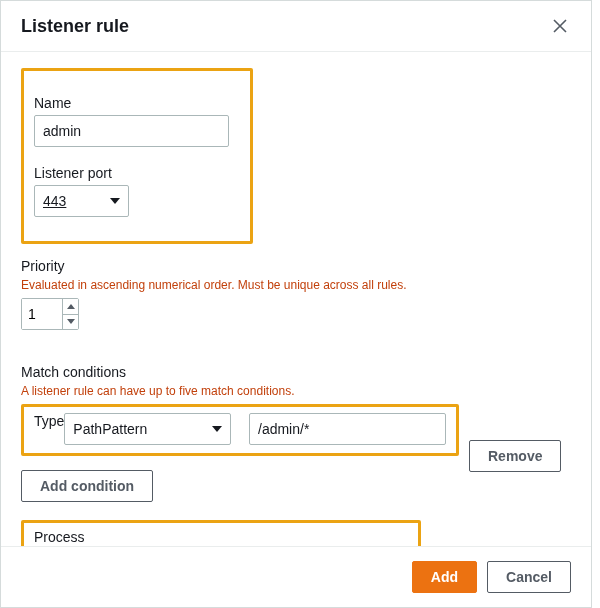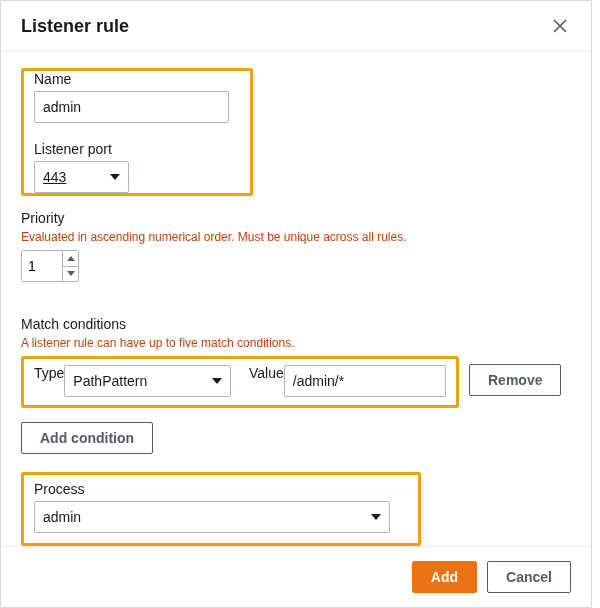--- a/index.html
+++ b/index.html
@@ -113,42 +113,42 @@
     padding: 0;
     display: flex;
     align-items: center;
     justify-content: center;
   }
   .spinners button:first-child { border-bottom: 1px solid #aab7b8; }
   .spinners svg { display: block; }
   .highlight {
     border: 3px solid #eba313;
     border-radius: 2px;
-    padding: 0 10px;
+    padding: 24px 10px;
   }
   .group-1 { width: 232px; margin-bottom: 14px; }
   .group-1 .row-name { margin-bottom: 18px; }
   .group-1 .text-input { width: 195px; }
   .group-1 .select { width: 95px; text-decoration: underline; }
   .priority-block { margin-bottom: 34px; }
   .match-heading { margin-bottom: 0px; }
   .group-2 {
     width: 438px;
     display: flex;
     gap: 18px;
     padding: 6px 10px 8px 10px;
     position: relative;
   }
   .group-2 .col { flex: 1; display: flex; flex-direction: row; }
   .group-2 .select { width: 100%; }
   .group-2 .text-input { width: 100%; }
   .remove-btn-wrap {
     position: absolute;
     left: 448px;
-    top: 8px;
+    top: 36px;
   }
   .match-row { position: relative; }
   .btn {
     height: 32px;
     border: 1px solid #545b64;
     background: #fff;
     border-radius: 2px;
     padding: 0 18px;
     font-size: 14px;
     font-weight: 700;
@@ -244,21 +244,20 @@
           <div class="select">
             <span>PathPattern</span>
             <span class="caret">
               <svg width="10" height="6" viewBox="0 0 10 6">
                   <path d="M0 0 L5 6 L10 0 Z" fill="#16191f"></path>
                 </svg>
             </span>
           </div>
         </div>
         <div class="col">
-          <div class="field-label">Value</div>
           <input class="text-input" type="text" value="/admin/*" style="">
         </div>
       </div>
       <div class="remove-btn-wrap">
         <button class="btn">Remove</button>
       </div>
     </div>
 
     <div class="add-condition-row">
       <button class="btn">Add condition</button>

